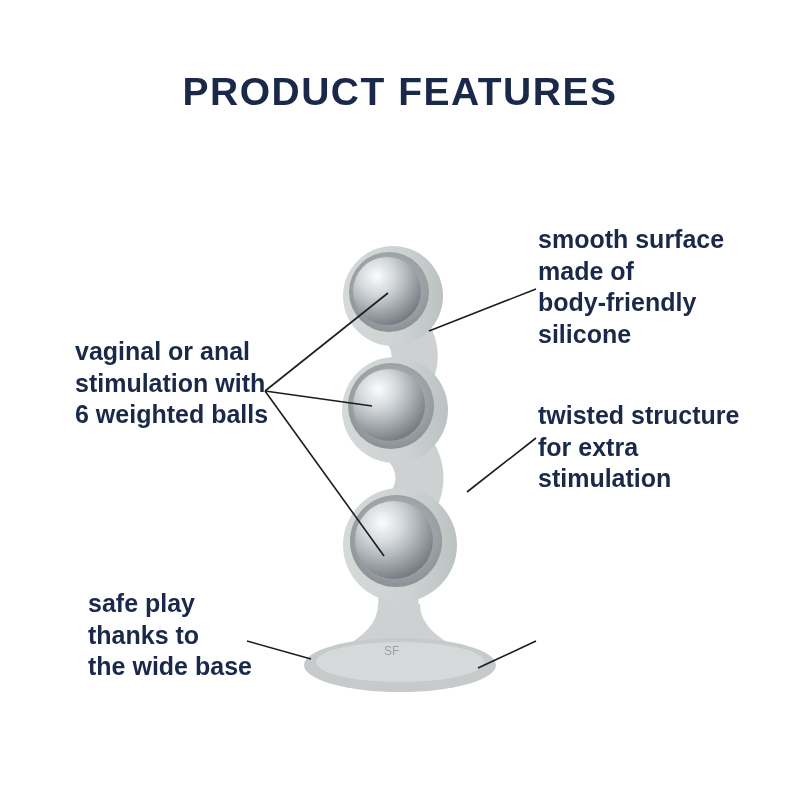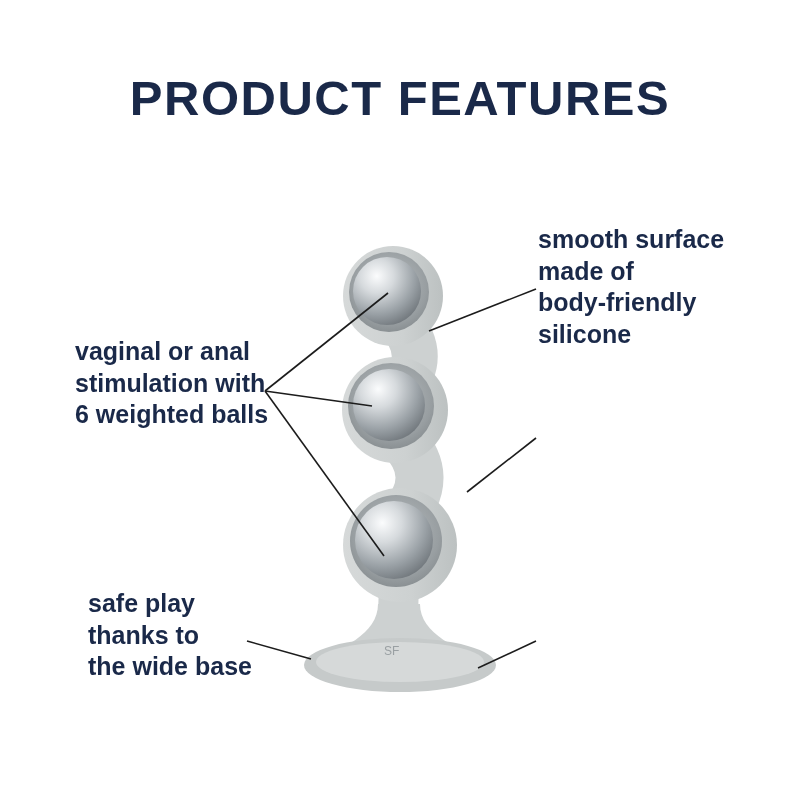--- a/index.html
+++ b/index.html
@@ -13,21 +13,21 @@
     overflow: hidden;
   }
 
   .title {
     position: absolute;
     left: 0;
     top: 70px;
     width: 100%;
     margin: 0;
     text-align: center;
-    font-size: 49px;
+    font-size: 39px;
     font-weight: bold;
     letter-spacing: 1.5px;
     color: #1a2949;
   }
 
   .callout {
     position: absolute;
     font-size: 25px;
     line-height: 1.26;
     font-weight: 600;
@@ -113,19 +113,22 @@
 
   <div class="callout" id="callout-weighted-balls">vaginal or anal
 stimulation with
 6 weighted balls</div>
 
   <div class="callout" id="callout-smooth-surface">smooth surface
 made of
 body-friendly
 silicone</div>
 
+  <div class="callout" id="callout-twisted-structure">twisted structure
+for extra
+stimulation</div>
 
   <div class="callout" id="callout-safe-play">safe play
 thanks to
 the wide base</div>
 
 
 </div>
 
 </body></html>

